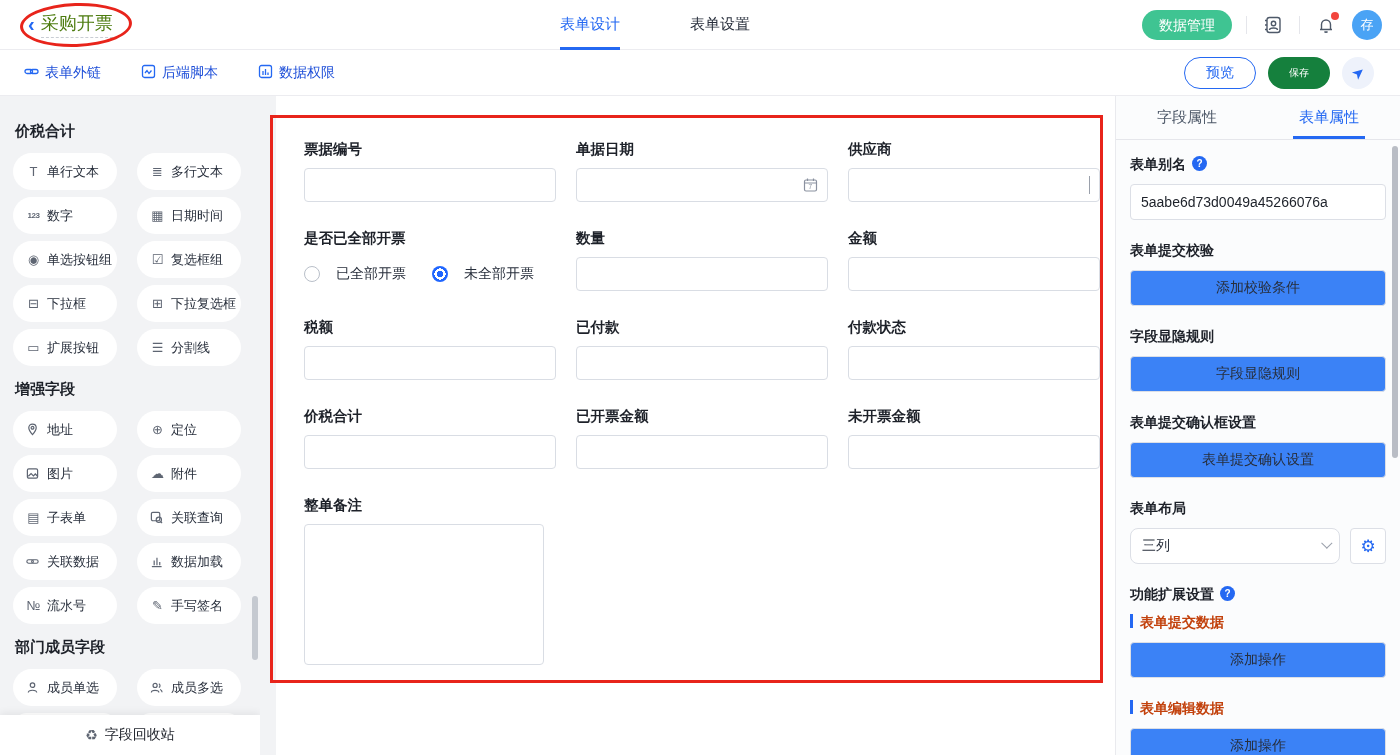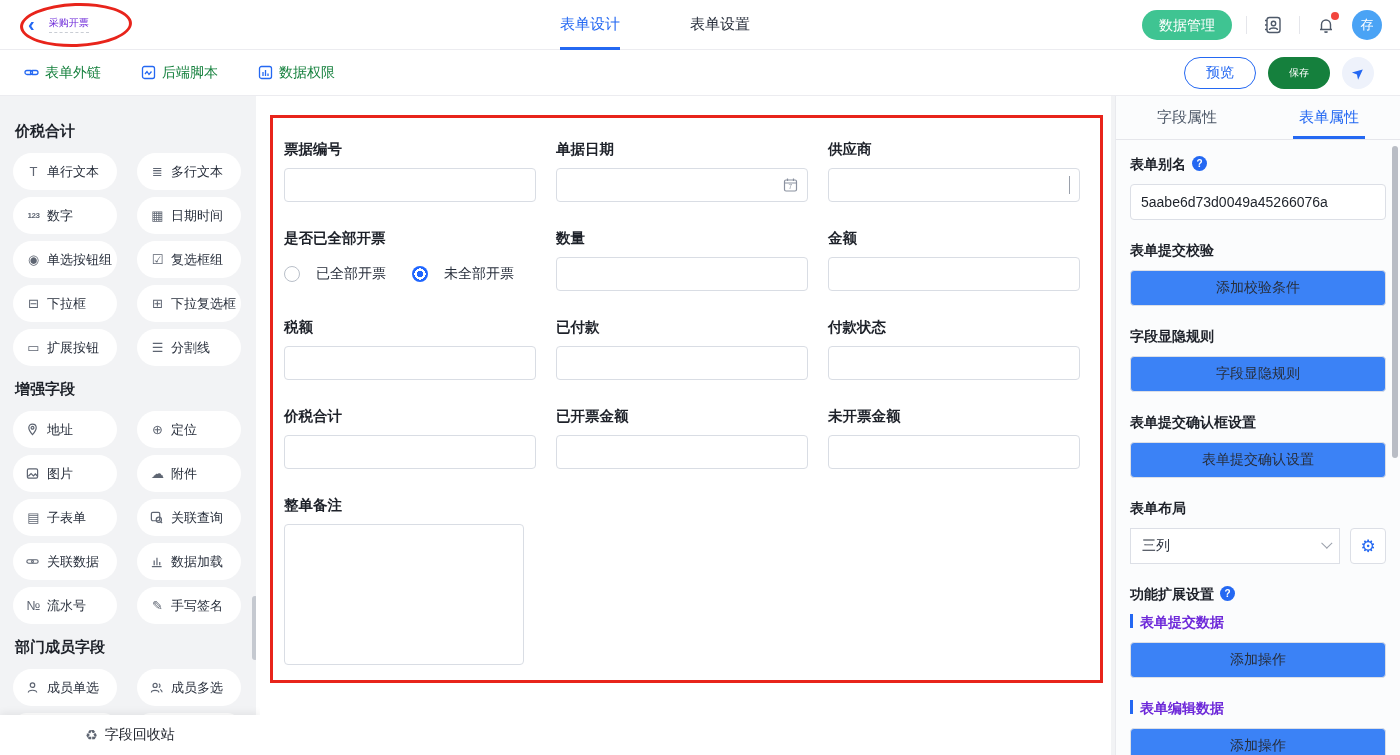--- a/index.html
+++ b/index.html
@@ -2,57 +2,57 @@
 <html><head>
 <meta charset="utf-8">
 <style>
   * { margin:0; padding:0; box-sizing:border-box; }
   html,body { width:1400px; height:755px; font-family:"Liberation Sans","DejaVu Sans",sans-serif; background:#f2f3f5; overflow:hidden; }
   svg { display:block; }
 
   
   .header { position:absolute; left:0; top:0; width:1400px; height:50px; background:#fff; border-bottom:1px solid #ececf0; display:flex; align-items:center; z-index:3; }
   .back { color:#2468f2; font-size:20px; font-weight:bold; margin-left:28px; cursor:pointer; }
-  .page-title { font-size:10px; color:#6d28d9; margin-left:14px; padding-bottom:2px; border-bottom:1px dashed #c9cdd4; }
+  .page-title { font-size:18px; color:#4d7c0f; margin-left:6px; padding-bottom:2px; border-bottom:1px dashed #c9cdd4; }
   .annot-ellipse { position:absolute; left:20px; top:3px; width:112px; height:44px; border:3px solid #e8241b; border-radius:50%; transform:rotate(-2deg); pointer-events:none; z-index:9; }
   .annot-rect { position:absolute; left:270px; top:115px; width:833px; height:568px; border:3px solid #e8241b; pointer-events:none; z-index:9; }
   .htabs { position:absolute; left:560px; top:0; height:50px; display:flex; gap:70px; }
   .htab { height:50px; line-height:48px; font-size:15px; color:#272e3b; cursor:pointer; }
   .htab.active { color:#2468f2; border-bottom:3px solid #2468f2; }
   .hright { position:absolute; right:18px; top:0; height:50px; display:flex; align-items:center; gap:14px; }
   .btn-green { background:#3fc492; color:#fff; font-size:14px; height:30px; padding:0 17px; border:none; border-radius:16px; line-height:30px; cursor:pointer; }
   .vdiv { width:1px; height:18px; background:#e5e6eb; }
   .icon-btn { position:relative; width:24px; height:24px; display:flex; align-items:center; justify-content:center; cursor:pointer; }
   .red-dot { position:absolute; right:-1px; top:-1px; width:8px; height:8px; background:#f2453d; border-radius:50%; }
   .avatar { width:30px; height:30px; border-radius:50%; background:#4aa3f5; color:#fff; font-size:13px; display:flex; align-items:center; justify-content:center; cursor:pointer; }
 
   
   .toolbar { position:absolute; left:0; top:50px; width:1400px; height:46px; background:#fff; border-bottom:1px solid #ececf0; display:flex; align-items:center; z-index:2; }
   .tlinks { display:flex; gap:40px; margin-left:24px; }
-  .tlink { display:flex; align-items:center; gap:6px; color:#15803d; font-size:14px; cursor:pointer; }
+  .tlink { display:flex; align-items:flex-start; gap:6px; color:#1d4ed8; font-size:14px; cursor:pointer; }
   .tright { position:absolute; right:26px; display:flex; align-items:center; gap:12px; }
   .btn-preview { height:32px; padding:0 21px; border:1px solid #2468f2; color:#2468f2; background:#fff; border-radius:16px; font-size:14px; cursor:pointer; }
   .btn-save { height:32px; padding:0 21px; border:none; color:#fff; background:#15803d; border-radius:16px; font-size:10px; cursor:pointer; }
   .btn-share { width:32px; height:32px; border-radius:50%; background:#eef2fb; border:none; display:flex; align-items:center; justify-content:center; cursor:pointer; }
   .share-glyph { color:#2468f2; font-size:15px; transform:rotate(-40deg); display:inline-block; }
 
   
   .sidebar { position:absolute; left:0; top:96px; width:260px; height:659px; background:#f2f3f5; overflow:hidden; }
   .sb-inner { padding:18px 10px 0 13px; }
   .sb-title { font-size:15px; font-weight:bold; color:#1d2129; margin:8px 0 12px 2px; }
   .sb-grid { display:grid; grid-template-columns:104px 104px; gap:7px 20px; margin-bottom:14px; }
   .pill { height:37px; background:#fff; border-radius:19px; display:flex; align-items:center; gap:6px; padding-left:13px; font-size:13px; color:#272e3b; cursor:grab; }
   .pill .ficon { color:#5e6572; font-size:13px; width:15px; text-align:center; flex:none; }
   .ficon-sm { font-size:8px !important; font-weight:bold; letter-spacing:-0.5px; }
   .pill-partial { height:14px; border-radius:14px 14px 0 0; background:#fff; }
   .recycle-bar { position:absolute; left:0; bottom:0; width:260px; height:40px; background:#fff; box-shadow:0 -2px 8px rgba(0,0,0,0.07); display:flex; align-items:center; justify-content:center; gap:7px; font-size:14px; color:#1d2129; cursor:pointer; z-index:2; }
   .sb-scroll { position:absolute; right:2px; top:500px; width:6px; height:64px; background:#c5c9d0; border-radius:3px; }
 
   
-  .canvas { position:absolute; left:256px; top:96px; width:855px; height:659px; background:#fff; }
+  .canvas { position:absolute; left:276px; top:96px; width:855px; height:659px; background:#fff; }
   .form-area { position:absolute; left:28px; top:44px; width:796px; display:grid; grid-template-columns:252px 252px 252px; column-gap:20px; }
   .fblock { margin-bottom:27px; }
   .flabel { font-size:14.5px; font-weight:bold; color:#1d2129; margin-bottom:9px; }
   .finput { position:relative; height:34px; border:1px solid #d9dde4; border-radius:4px; background:#fff; }
   .finput input { width:100%; height:100%; border:none; outline:none; background:transparent; padding:0 10px; font-size:14px; color:#1d2129; }
   .suffix { position:absolute; right:9px; top:50%; transform:translateY(-50%); color:#8a919f; }
   .chev { width:8px; height:8px; border-right:1.6px solid #9aa0ab; border-bottom:1.6px solid #9aa0ab; transform:rotate(45deg) translateY(-4px); }
   .radio-row { height:34px; display:flex; align-items:center; gap:26px; }
   .radio-opt { display:flex; align-items:center; gap:16px; font-size:14px; color:#272e3b; cursor:pointer; }
   .rdo { width:16px; height:16px; border-radius:50%; border:1px solid #b9bfc9; background:#fff; flex:none; }
@@ -64,23 +64,23 @@
   .ptabs { height:44px; display:flex; border-bottom:1px solid #e5e6eb; }
   .ptab { flex:1; text-align:center; line-height:42px; font-size:15px; color:#4e5969; cursor:pointer; position:relative; }
   .ptab.active { color:#2468f2; }
   .ptab.active::after { content:""; position:absolute; left:50%; transform:translateX(-50%); bottom:0; width:72px; height:3px; background:#2468f2; }
   .pbody { padding:16px 14px 0 14px; }
   .plabel { font-size:14px; font-weight:bold; color:#1d2129; margin:0 0 10px 0; display:flex; align-items:flex-start; gap:6px; }
   .help { width:15px; height:15px; border-radius:50%; background:#2468f2; color:#fff; font-size:10px; font-weight:bold; display:inline-flex; align-items:center; justify-content:center; cursor:pointer; }
   .pinput { width:100%; height:36px; border:1px solid #dcdfe6; border-radius:4px; background:#fff; padding:0 10px; font-size:14px; color:#1d2129; outline:none; margin-bottom:22px; }
   .pbtn { width:100%; height:36px; border:1px solid #dcdfe6; border-radius:4px; background:#3b82f6; font-size:14px; color:#272e3b; cursor:pointer; margin-bottom:22px; font-family:inherit; }
   .layout-row { display:flex; gap:10px; margin-bottom:22px; }
-  .pselect { flex:1; height:36px; border:1px solid #dcdfe6; border-radius:0; background:#fff; display:flex; align-items:center; justify-content:space-between; padding:0 11px; font-size:14px; color:#272e3b; cursor:pointer; }
+  .pselect { flex:1; height:36px; border:1px solid #dcdfe6; border-radius:8px; background:#fff; display:flex; align-items:center; justify-content:space-between; padding:0 11px; font-size:14px; color:#272e3b; cursor:pointer; }
   .gear-btn { width:36px; height:36px; border:1px solid #dcdfe6; border-radius:4px; background:#fff; color:#2468f2; font-size:17px; display:flex; align-items:center; justify-content:center; cursor:pointer; }
-  .sub-label { display:flex; align-items:flex-start; gap:7px; font-size:14px; font-weight:bold; color:#6d28d9; margin:0 0 10px 0; }
+  .sub-label { display:flex; align-items:flex-start; gap:7px; font-size:14px; font-weight:bold; color:#c2410c; margin:0 0 10px 0; }
   .blue-bar { width:3px; height:14px; background:#2468f2; flex:none; }
   .pn-scroll { position:absolute; right:2px; top:50px; width:6px; height:312px; background:#b9bdc5; border-radius:3px; }
 </style>
 </head>
 <body>
 
 <div class="header">
   <span class="back">‹</span>
   <span class="page-title">采购开票</span>
 

